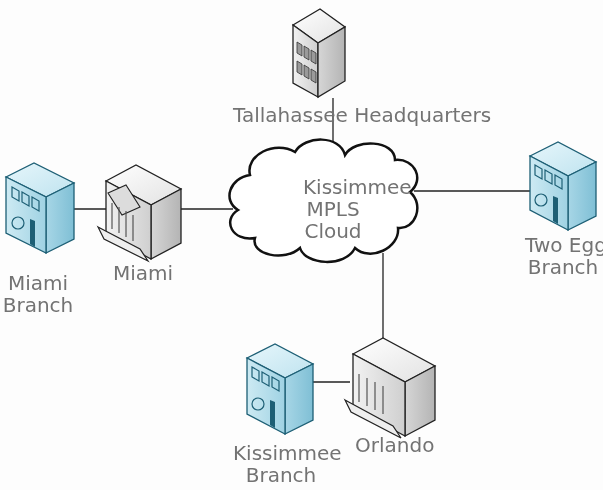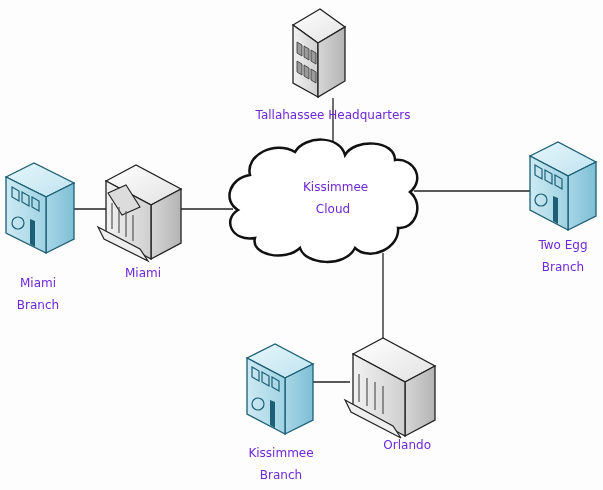--- a/index.html
+++ b/index.html
@@ -1,18 +1,18 @@
 <!DOCTYPE html>
 <html><head>
 <meta charset="utf-8">
 <style>
   html, body { margin:0; padding:0; background:#fdfdfd; }
   body { width:603px; height:490px; position:relative; overflow:hidden; font-family:"DejaVu Sans", sans-serif; }
   svg#diagram { position:absolute; left:0; top:0; }
-  .lbl { position:absolute; font-size:12px; color:#6d28d9; text-align:center; line-height:22px; white-space:nowrap; }
+  .lbl { position:absolute; font-size:20px; color:#737373; text-align:center; line-height:22px; white-space:nowrap; }
   .lbl div { display:block; }
 </style>
 </head>
 <body>
 
 <svg id="diagram" width="603" height="490" viewBox="0 0 603 490">
   <defs>
     <linearGradient id="gTop" x1="0" y1="0" x2="1" y2="1">
       <stop offset="0" stop-color="#ffffff"></stop>
         <stop offset="1" stop-color="#e2e2e2"></stop>
@@ -129,20 +129,21 @@
         <polygon points="17,30 24,34 24,44 17,40"></polygon>
       <polygon points="27,35 34,39 34,49 27,45"></polygon>
       <circle cx="13" cy="62" r="6"></circle>
     </g>
     <polygon points="25,58 30,60 30,86 25,83" fill="#1d5f75"></polygon>
   </g>
 </svg>
 
 <div class="lbl" style="left:303px;top:176px;width:60px;">
   <div>Kissimmee</div>
+  <div>MPLS</div>
   <div>Cloud</div>
 </div>
 <div class="lbl" style="left:233px;top:104px;width:200px;">
   <div>Tallahassee Headquarters</div>
 </div>
 <div class="lbl" style="left:108px;top:262px;width:70px;">
   <div>Miami</div>
 </div>
 <div class="lbl" style="left:0px;top:272px;width:76px;">
   <div>Miami</div>

